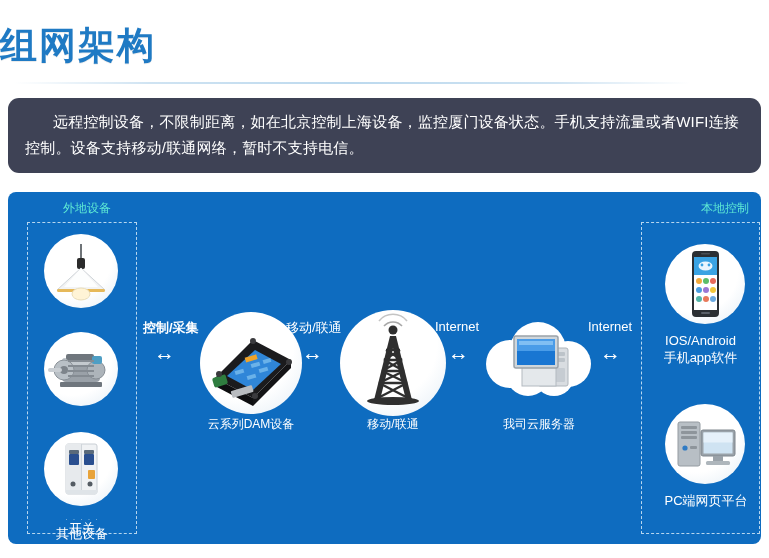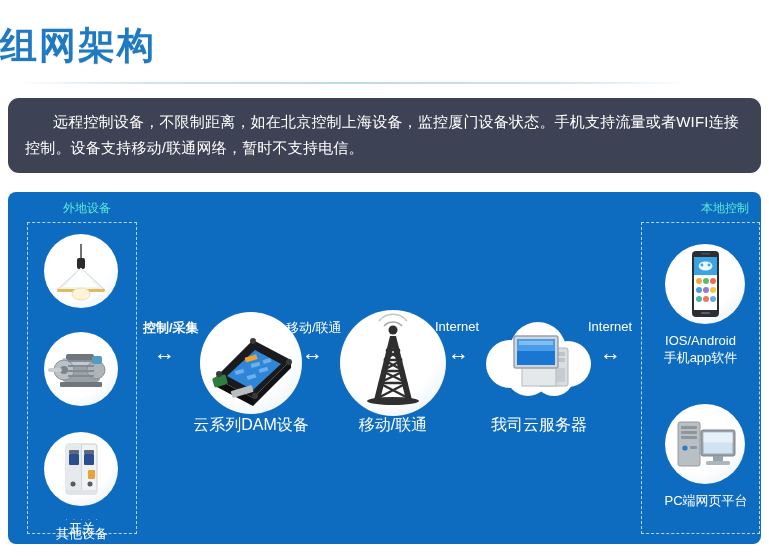--- a/index.html
+++ b/index.html
@@ -57,21 +57,21 @@
   
   .badge{
     position:absolute;border-radius:50%;
     background:radial-gradient(circle at 38% 32%,#ffffff 0%,#ffffff 58%,#eef4f9 82%,#e3ecf4 100%);
     overflow:hidden;
   }
   .node-caption{
     position:absolute;color:#ffffff;text-align:center;
     font-size:13px;line-height:17px;
   }
-  .node-caption.big{font-size:16px;}
+  .node-caption.big{font-size:12px;}
   .flow-label{
     position:absolute;color:#ffffff;font-size:13px;white-space:nowrap;
   }
   .arrow{
     position:absolute;color:#ffffff;font-size:21px;line-height:21px;
   }
   .dotted-mark{
     position:absolute;color:#7fb4de;font-size:9px;letter-spacing:1px;
   }
   svg{display:block;}

